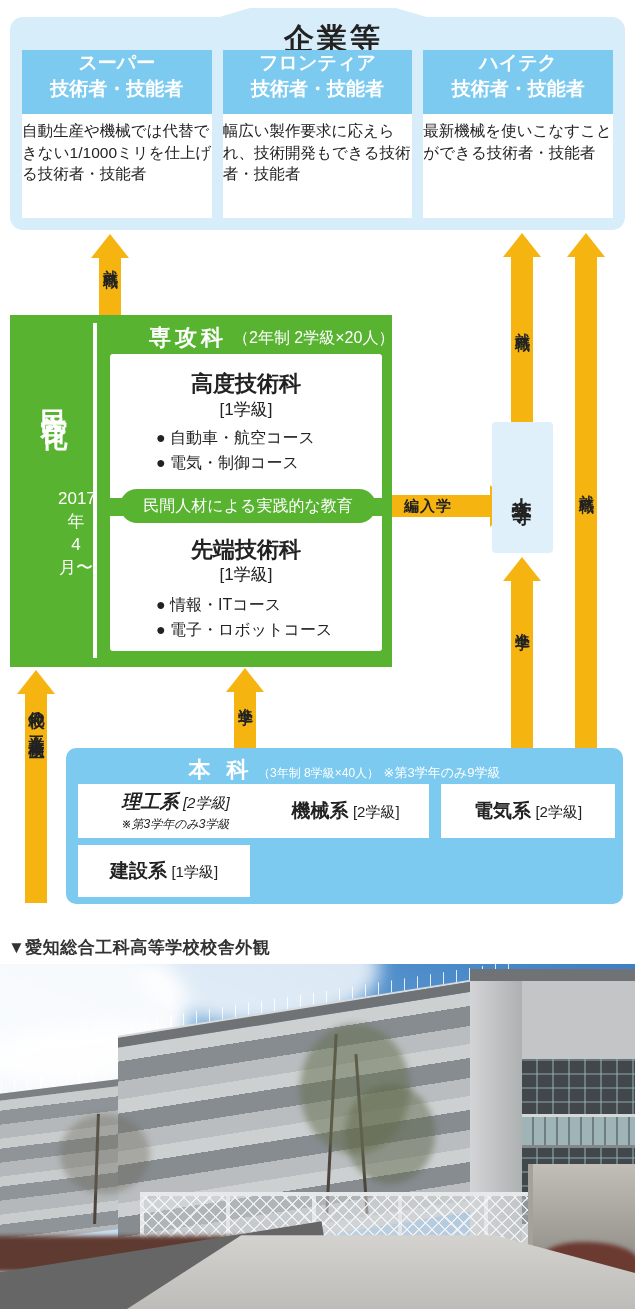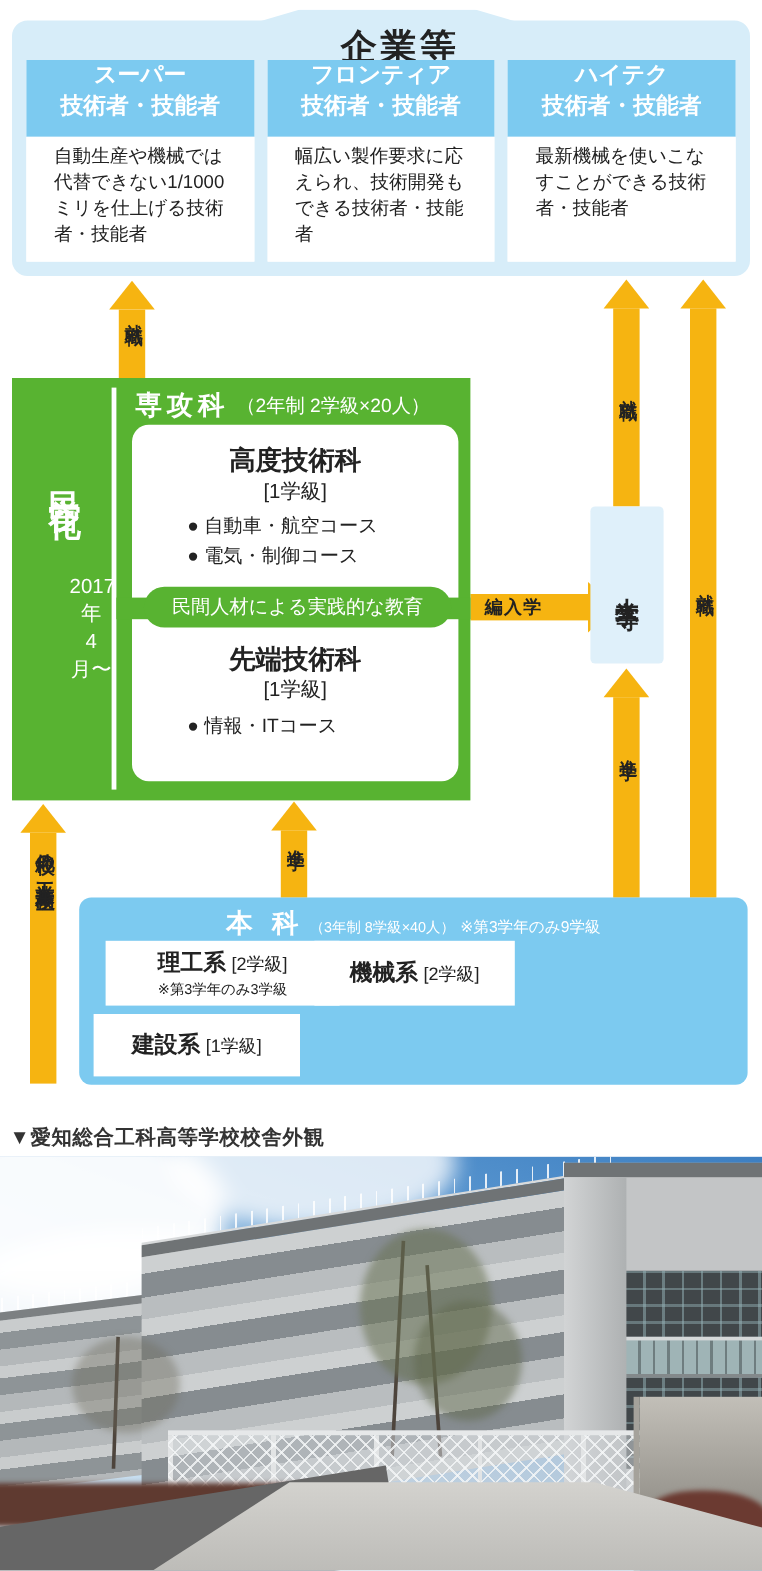--- a/index.html
+++ b/index.html
@@ -12,46 +12,46 @@
 
   
   .tab{left:216px;top:8px;width:214px;height:10px;background:#d7edf9;
        clip-path:polygon(0 100%,34px 0,calc(100% - 34px) 0,100% 100%);}
   .banner{left:10px;top:17px;width:615px;height:213px;background:#d7edf9;border-radius:13px;}
   .banner-title{left:16px;top:19px;width:635px;text-align:center;font-size:30px;font-weight:bold;letter-spacing:3px;color:#222;}
   .cards{left:22px;top:50px;width:591px;height:168px;display:flex;gap:11px;}
   .card{flex:1;display:flex;flex-direction:column;background:#fff;}
   .card-header{background:#7ccaf0;color:#fff;font-weight:bold;font-size:19px;line-height:1.35;
                text-align:center;height:64px;display:flex;flex-direction:column;justify-content:flex-start;}
-  .card-body{flex:1;background:#fff;font-size:15.5px;line-height:1.4;padding:6px 23px;color:#222;}
+  .card-body{flex:1;background:#fff;font-size:15.5px;line-height:1.4;padding:6px 0;color:#222;}
 
   
   .arrow-v{position:absolute;display:flex;flex-direction:column;align-items:center;}
   .arrow-v .head{width:0;height:0;border-left:19px solid transparent;border-right:19px solid transparent;
                  border-bottom:24px solid #f6b411;}
   .arrow-v .shaft{width:22px;flex:1;background:#f6b411;}
   .arrow-label-v{position:absolute;writing-mode:vertical-rl;font-weight:bold;font-size:15px;
                  color:#222;letter-spacing:3px;left:50%;transform:translateX(-50%);white-space:nowrap;}
   .arrow-h{position:absolute;display:flex;flex-direction:row;align-items:center;}
   .arrow-h .shaft{height:22px;flex:1;background:#f6b411;}
   .arrow-h .head{width:0;height:0;border-top:21px solid transparent;border-bottom:21px solid transparent;
                  border-left:24px solid #f6b411;}
   .arrow-label-h{position:absolute;font-weight:bold;font-size:15px;color:#222;left:12px;top:50%;
                  transform:translateY(-50%);white-space:nowrap;letter-spacing:1px;}
 
   
   .green-box{left:10px;top:315px;width:382px;height:352px;background:#58b331;}
   .green-divider{left:93px;top:323px;width:4px;height:335px;background:#fff;}
   .min-label{left:36px;top:388px;writing-mode:vertical-rl;color:#fff;font-weight:bold;
              font-size:27px;letter-spacing:7px;}
-  .year-label{left:10px;top:478px;width:84px;text-align:center;color:#fff;font-size:17px;line-height:1.35;padding-left:48px;}
+  .year-label{left:10px;top:488px;width:84px;text-align:center;color:#fff;font-size:17px;line-height:1.35;padding-left:48px;}
   .senko-head{left:113px;top:323px;width:276px;display:flex;align-items:center;gap:6px;color:#fff;white-space:nowrap;}
-  .senko-title{font-size:22px;font-weight:bold;letter-spacing:4px;}
+  .senko-title{font-size:22px;font-weight:bold;letter-spacing:4px;margin-left:36px;}
   .senko-sub{font-size:16px;}
-  .inner-white{left:110px;top:354px;width:272px;height:297px;background:#fff;border-radius:14px;}
+  .inner-white{left:110px;top:354px;width:272px;height:297px;background:#fff;border-radius:3px;}
   .dept-name{position:absolute;width:100%;text-align:center;font-size:22px;font-weight:bold;color:#222;}
   .dept-unit{position:absolute;width:100%;text-align:center;font-size:17px;color:#222;}
   .course{position:absolute;left:46px;font-size:16px;color:#222;white-space:nowrap;}
   .pill-conn{position:absolute;top:498px;height:18px;background:#58b331;}
   .pill{left:120px;top:489px;width:256px;height:34px;background:#58b331;border-radius:17px;
         color:#fff;font-size:16px;display:flex;align-items:center;justify-content:center;white-space:nowrap;}
 
   
   .univ-box{left:492px;top:422px;width:61px;height:131px;background:#dff0fa;border-radius:4px;
             display:flex;align-items:center;justify-content:center;}
@@ -205,47 +205,54 @@
   </div>
 
   <div class="abs inner-white">
     <div class="dept-name" style="top:15px;">高度技術科</div>
     <div class="dept-unit" style="top:44px;">[1学級]</div>
     <div class="course" style="top:74px;">● 自動車・航空コース</div>
     <div class="course" style="top:99px;">● 電気・制御コース</div>
     <div class="dept-name" style="top:181px;">先端技術科</div>
     <div class="dept-unit" style="top:209px;">[1学級]</div>
     <div class="course" style="top:241px;">● 情報・ITコース</div>
+    <div class="course" style="top:266px;">● 電子・ロボットコース</div>
   </div>
 
   <div class="pill-conn" style="left:97px;width:40px;"></div>
   <div class="pill-conn" style="left:356px;width:36px;"></div>
   <div class="abs pill">民間人材による実践的な教育</div>
 
   <div class="abs univ-box">
     <span class="univ-label">大学等</span>
   </div>
 
   <div class="abs honka-box"></div>
   <div class="abs honka-head">
     <span class="honka-title">本 科</span>
     <span class="honka-sub">（3年制 8学級×40人）</span>
     <span class="honka-note">※第3学年のみ9学級</span>
   </div>
 
-  <div class="cell" style="left:88px;top:784px;width:195px;height:54px;">
+  <div class="cell" style="left:78px;top:784px;width:195px;height:54px;font-style:italic;">
     <div class="cell-main">
       <span class="cell-name">理工系</span>
       <span class="cell-unit">[2学級]</span>
     </div>
     <div class="cell-note">※第3学年のみ3学級</div>
   </div>
   <div class="cell" style="left:262px;top:784px;width:167px;height:54px;">
     <div class="cell-main">
       <span class="cell-name">機械系</span>
+      <span class="cell-unit">[2学級]</span>
+    </div>
+  </div>
+  <div class="cell" style="left:441px;top:784px;width:174px;height:54px;">
+    <div class="cell-main">
+      <span class="cell-name">電気系</span>
       <span class="cell-unit">[2学級]</span>
     </div>
   </div>
   <div class="cell" style="left:78px;top:845px;width:172px;height:52px;">
     <div class="cell-main">
       <span class="cell-name">建設系</span>
       <span class="cell-unit">[1学級]</span>
     </div>
   </div>
 

